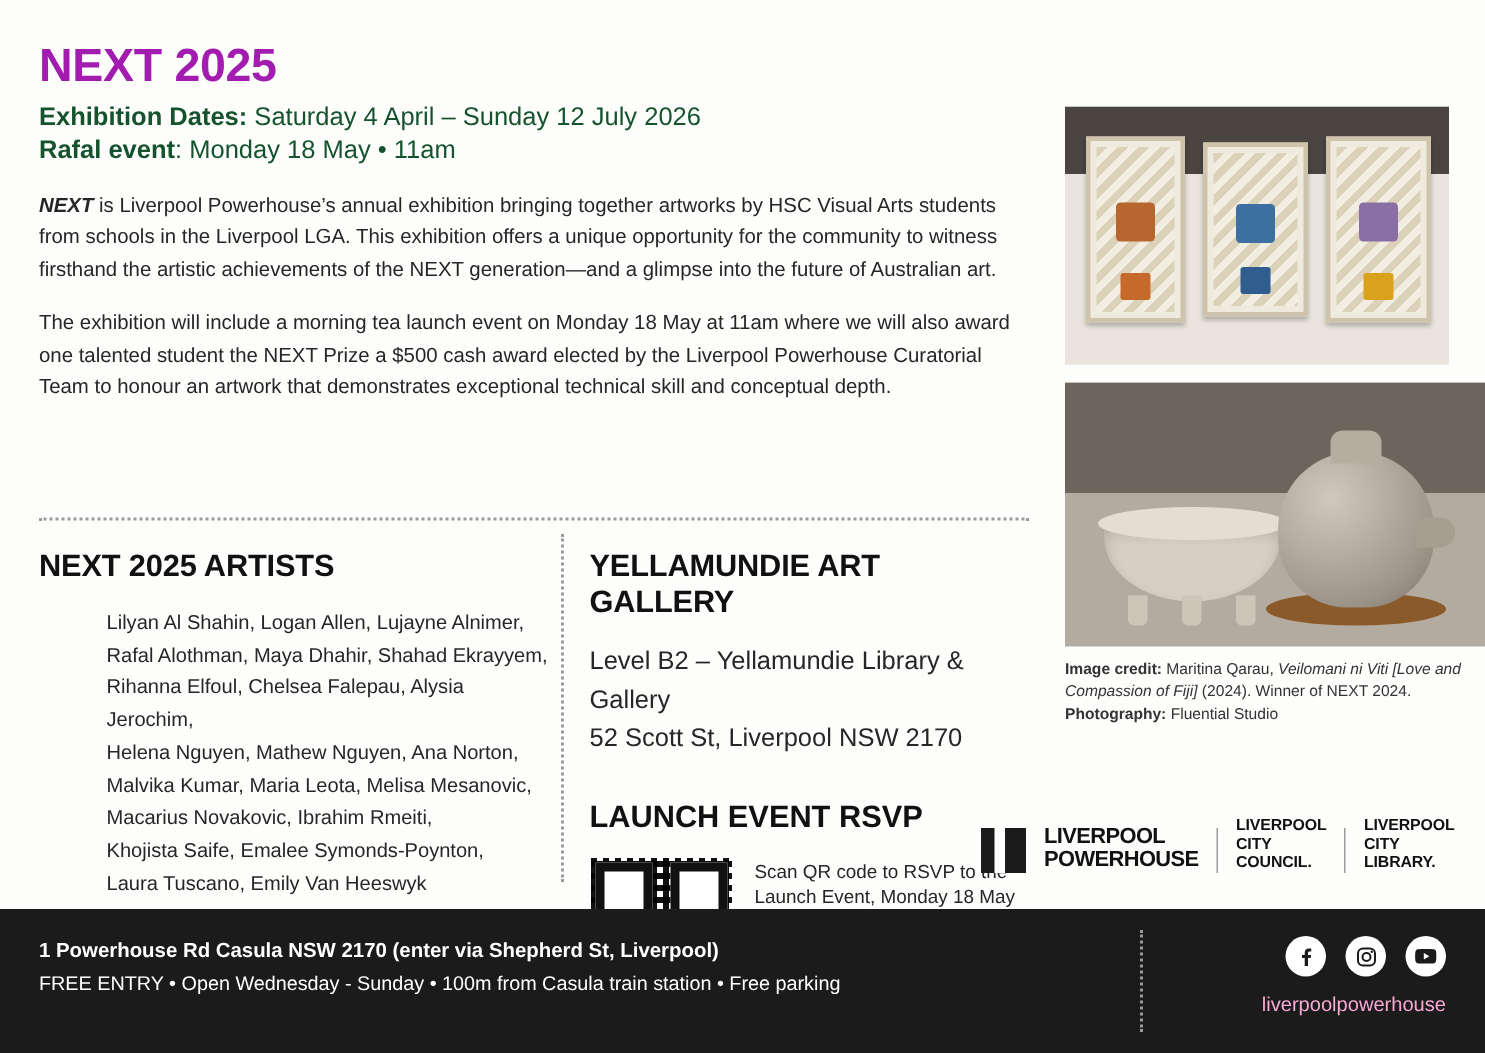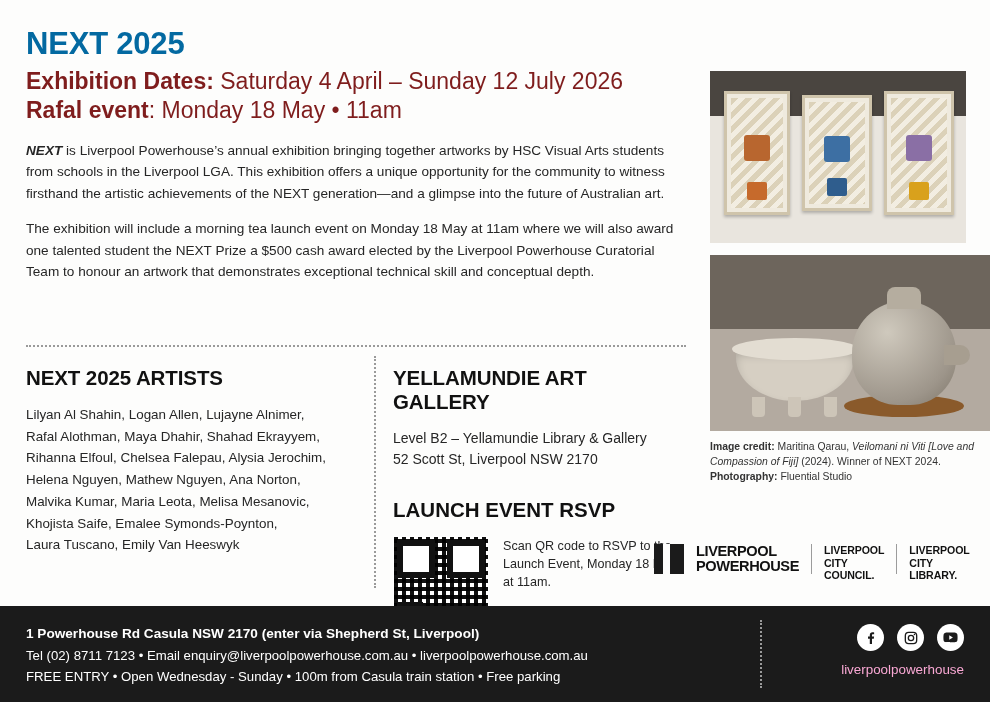--- a/index.html
+++ b/index.html
@@ -28,27 +28,27 @@
     left: 26px;
     top: 26px;
     width: 660px;
   }
 
   .title {
     font-size: 31px;
     font-weight: bold;
     letter-spacing: -0.2px;
     margin: 0 0 6px 0;
-    color: #0369a1;
+    color: #a21caf;
   }
 
   .dates-line {
-    font-size: 23px;
+    font-size: 17px;
     margin: 0 0 2px 0;
-    color: #7f1d1d;
+    color: #14532d;
   }
   .dates-line .lead { font-weight: bold; }
   .dates-line .rest { font-weight: normal; }
 
   .body-para {
     font-size: 13.6px;
     line-height: 1.58;
     margin: 14px 0 0 0;
     color: #262626;
     max-width: 655px;
@@ -84,31 +84,32 @@
     font-size: 20.5px;
     font-weight: bold;
     margin: 0 0 14px 0;
     letter-spacing: -0.1px;
     color: #111;
   }
   .artists-list {
     font-size: 13.4px;
     line-height: 1.62;
     color: #262626;
+    margin-left: 45px;
   }
 
   
   .gallery-block {
     position: absolute;
     left: 393px;
     top: 366px;
     width: 290px;
   }
   .gallery-line {
-    font-size: 14px;
+    font-size: 17px;
     line-height: 1.5;
     color: #262626;
   }
   .rsvp-head {
     font-size: 20.5px;
     font-weight: bold;
     margin: 28px 0 14px 0;
     color: #111;
   }
   .rsvp-row {
@@ -274,21 +275,21 @@
     color: #333;
   }
   .credit b { font-weight: bold; }
   .credit i { font-style: italic; }
 
   
   .logos {
     position: absolute;
     left: 654px; top: 544px;
     display: flex;
-    align-items: flex-start;
+    align-items: flex-end;
     gap: 12px;
   }
   .lp-mark {
     width: 30px; height: 30px;
     background: #1b1b1b;
     position: relative;
     flex: 0 0 30px;
   }
   .lp-mark::after {
     content: "";
@@ -389,20 +390,21 @@
   <div class="dotted-v"></div>
 
   <div class="artists-block">
     <h2 class="section-head">NEXT 2025 ARTISTS</h2>
     <div class="artists-list">
       <div>Lilyan Al Shahin, Logan Allen, Lujayne Alnimer,</div>
       <div>Rafal Alothman, Maya Dhahir, Shahad Ekrayyem,</div>
       <div>Rihanna Elfoul, Chelsea Falepau, Alysia Jerochim,</div>
       <div>Helena Nguyen, Mathew Nguyen, Ana Norton,</div>
       <div>Malvika Kumar, Maria Leota, Melisa Mesanovic,</div>
+      <div>Macarius Novakovic, Ibrahim Rmeiti,</div>
       <div>Khojista Saife, Emalee Symonds-Poynton,</div>
       <div>Laura Tuscano, Emily Van Heeswyk</div>
     </div>
   </div>
 
   <div class="gallery-block">
     <h2 class="section-head">YELLAMUNDIE ART GALLERY</h2>
     <div class="gallery-line">Level B2 – Yellamundie Library &amp; Gallery</div>
     <div class="gallery-line">52 Scott St, Liverpool NSW 2170</div>
 
@@ -467,21 +469,20 @@
     <div class="council-text">
       <div>LIVERPOOL</div>
       <div>CITY</div>
       <div>LIBRARY.</div>
     </div>
   </div>
 
   <div class="footer">
     <div class="footer-left">
       <div class="f-line bold">1 Powerhouse Rd Casula NSW 2170 (enter via Shepherd St, Liverpool)</div>
-      <div class="f-line">Tel (02) 8711 7123 • Email  enquiry@liverpoolpowerhouse.com.au • liverpoolpowerhouse.com.au</div>
       <div class="f-line">FREE ENTRY • Open Wednesday - Sunday • 100m from Casula train station • Free parking</div>
     </div>
 
     <div class="footer-dots"></div>
 
     <div class="socials">
       <a class="social">
         <svg width="16" height="16" viewBox="0 0 24 24" fill="#1b1b1b">
             <path d="M13.5 21v-8h2.7l.4-3.1h-3.1V7.9c0-.9.25-1.5 1.55-1.5h1.65V3.6c-.3-.04-1.3-.12-2.45-.12-2.4 0-4.05 1.47-4.05 4.18V9.9H7.5V13h2.7v8h3.3z"></path>
           </svg>

